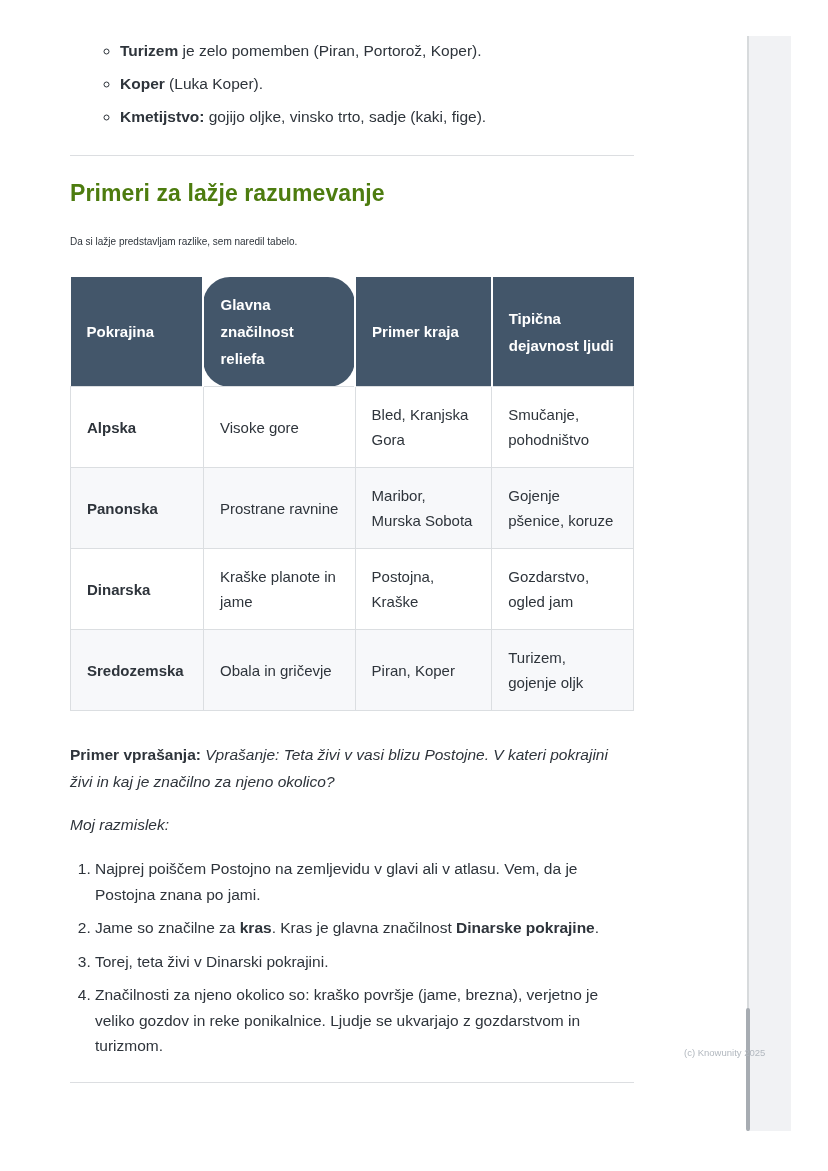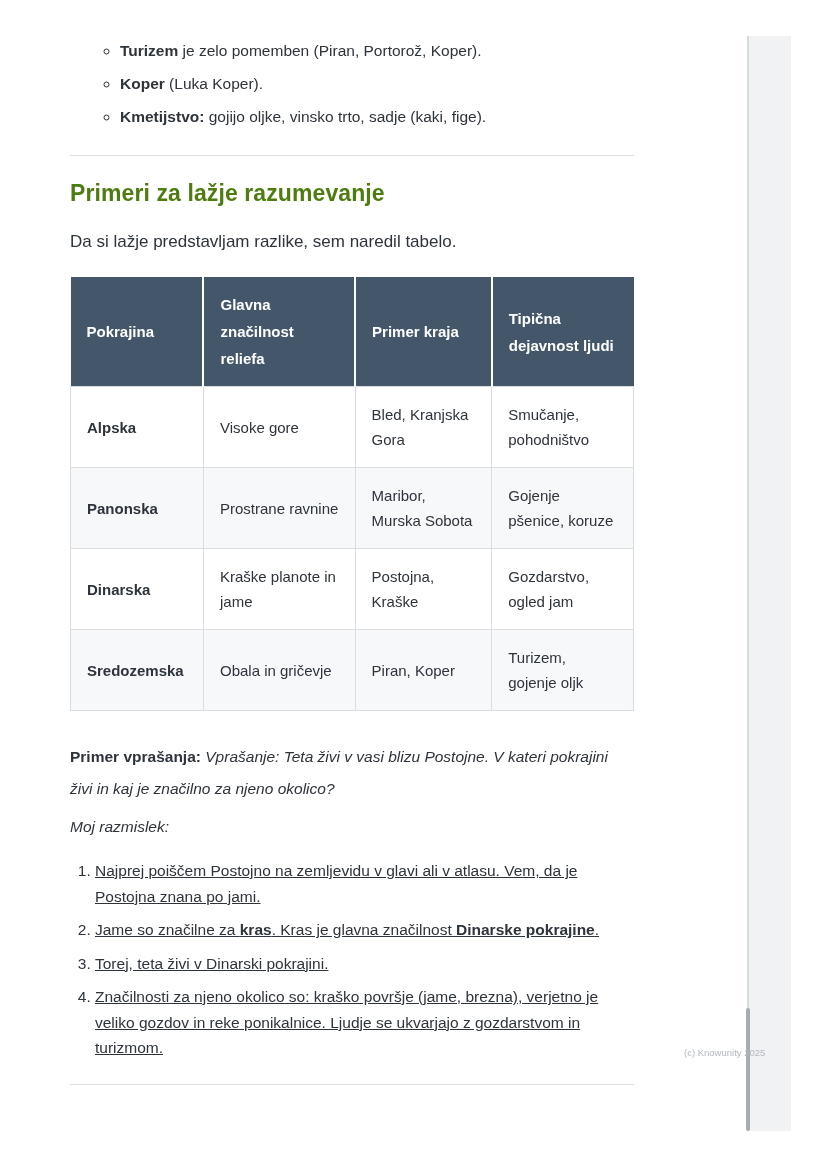--- a/index.html
+++ b/index.html
@@ -41,21 +41,21 @@
   h2.section-heading {
     margin-top: 23px;
     font-size: 23px;
     line-height: 29px;
     font-weight: 700;
     color: #4d7c0f;
     letter-spacing: 0.1px;
   }
   p.intro {
     margin-top: 21px;
-    font-size: 17px;
+    font-size: 10px;
     line-height: 26px;
   }
   
   table.regions {
     margin-top: 22px;
     width: 564px;
     border-collapse: collapse;
     font-size: 15px;
   }
   table.regions th {
@@ -63,55 +63,54 @@
     color: #ffffff;
     font-weight: 700;
     text-align: left;
     vertical-align: middle;
     padding: 14px 16px;
     line-height: 27px;
     border-left: 2px solid #ffffff;
   }
   table.regions th:first-child { border-left: none; }
   table.regions th.col-region   { width: 133px; }
-  table.regions th.col-relief   { width: 152px; }
+  table.regions th.col-relief   { width: 152px; border-radius: 27px; }
   table.regions th.col-places   { width: 137px; }
   table.regions th.col-activity { width: 142px; }
   table.regions td {
     border: 1px solid #dbdee1;
     padding: 15px 16px;
     line-height: 25px;
     vertical-align: middle;
     height: 80px;
   }
   table.regions tr.striped td { background: #f7f8fa; }
   table.regions td.region-name { font-weight: 700; }
   
   p.example {
     margin-top: 30px;
     font-size: 15.5px;
-    line-height: 32px;
+    line-height: 27px;
   }
   p.example .q { font-style: italic; }
   p.thinking {
-    margin-top: 8px;
+    margin-top: 16px;
     font-size: 15.5px;
     line-height: 27px;
     font-style: italic;
   }
   
   ol.steps {
     margin-top: 18px;
     padding-left: 25px;
   }
   ol.steps li {
     font-size: 15.5px;
     line-height: 25.5px;
     margin-bottom: 8px;
-    text-decoration: underline;
   }
   
   .side-strip {
     position: absolute;
     left: 747px;
     top: 36px;
     width: 44px;
     height: 1095px;
     background: #f1f2f4;
     border-left: 2px solid #d7dadc;

